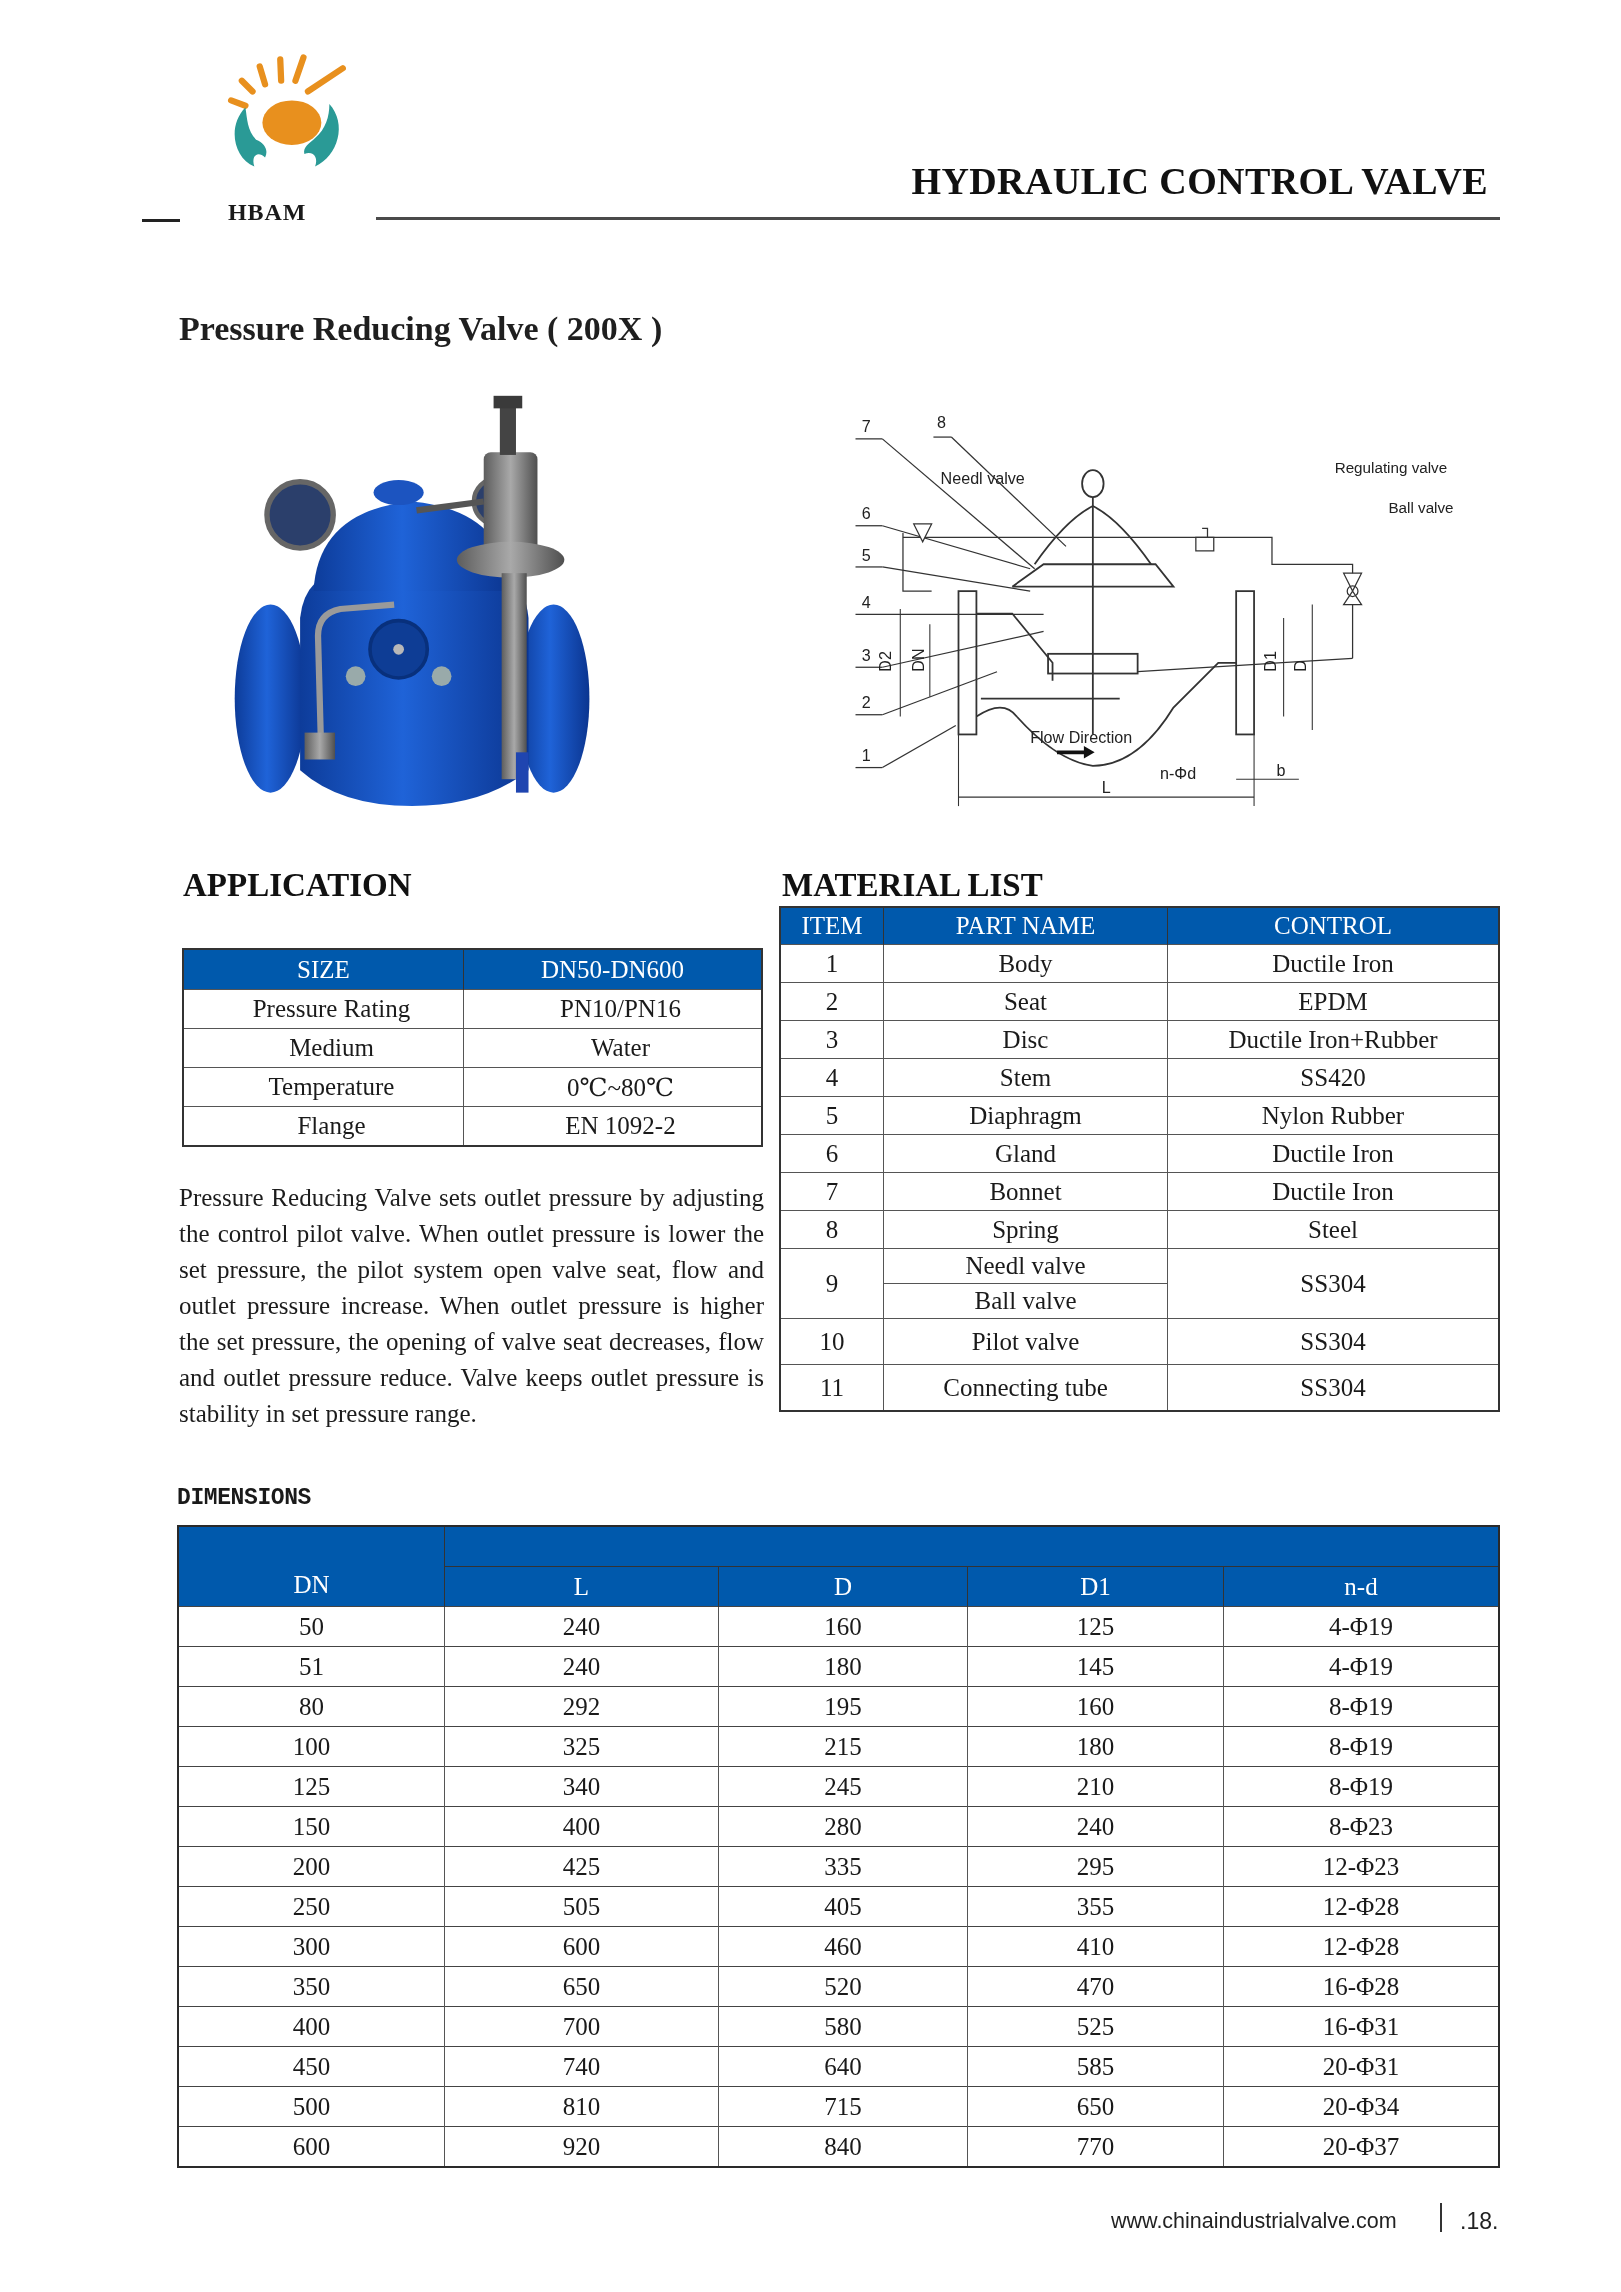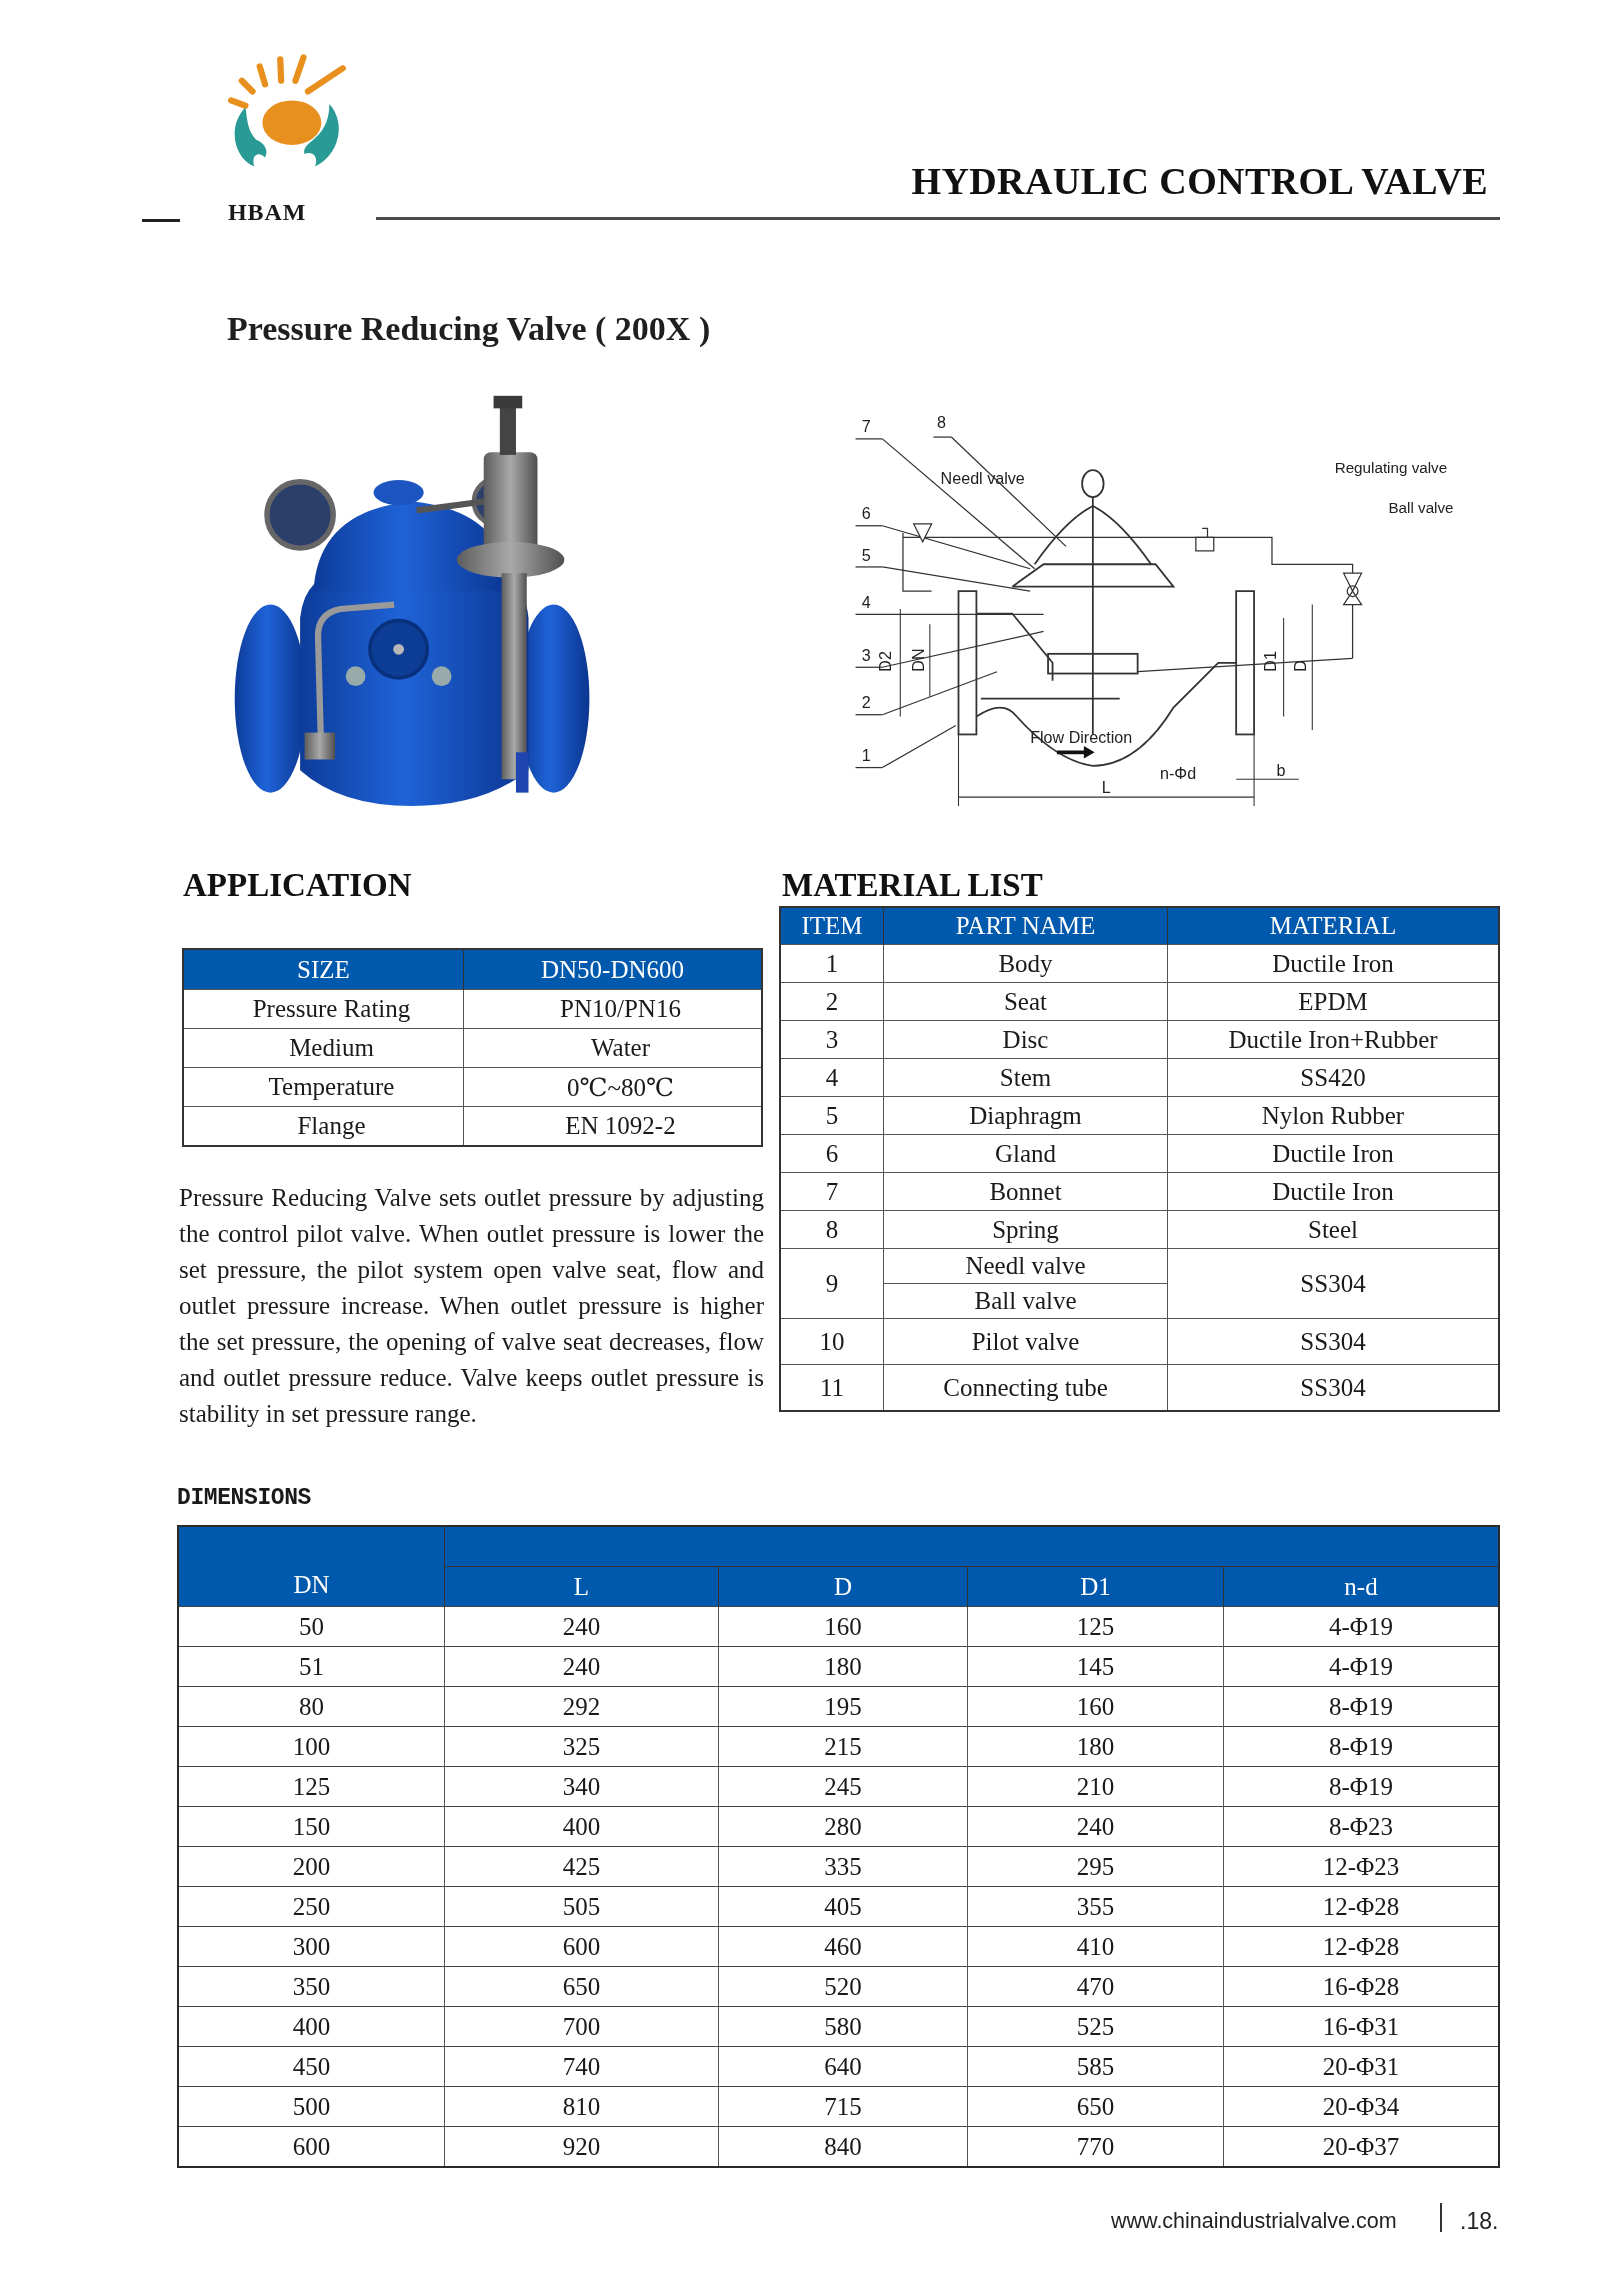--- a/index.html
+++ b/index.html
@@ -6,21 +6,21 @@
   body { width: 1622px; height: 2293px; position: relative; overflow: hidden; font-family: "Liberation Serif", "DejaVu Serif", serif; color: #1a1a1a; }
   .abs { position: absolute; }
 
   
   #logo { left: 215px; top: 45px; width: 143px; height: 134px; }
   #brand { left: 228px; top: 199px; font-size: 24px; font-weight: bold; letter-spacing: 0.9px; color: #1a1a1a; }
   #brand-dash { left: 142px; top: 219px; width: 38px; height: 2.7px; background: #222; }
   #header-rule { left: 376px; top: 217px; width: 1124px; height: 2.7px; background: #4a4a4a; }
   #doc-title { right: 134px; top: 159px; font-size: 38px; font-weight: bold; color: #111; letter-spacing: 0.4px; }
 
-  #product-title { left: 179px; top: 310px; font-size: 34px; font-weight: bold; color: #1f1f1f; margin-left: 48px; }
+  #product-title { left: 179px; top: 310px; font-size: 34px; font-weight: bold; color: #1f1f1f; }
 
   
   #photo { left: 215px; top: 394px; width: 421px; height: 430px; }
   #diagram { left: 851px; top: 412px; width: 627px; height: 412px; }
 
   
   .section-h { font-size: 33px; font-weight: bold; color: #111; }
   #application-h { left: 183px; top: 867px; }
   #material-h { left: 782px; top: 867px; }
   #dimensions-h { left: 177px; top: 1485px; font-family: Liberation Mono, monospace; font-size: 23px; font-weight: bold; letter-spacing: -0.4px; }
@@ -229,21 +229,21 @@
   </table>
 
 <div id="description" class="abs">Pressure Reducing Valve sets outlet pressure by adjusting the control pilot valve. When outlet pressure is lower the set pressure, the pilot system open valve seat, flow and outlet pressure increase. When outlet pressure is higher the set pressure, the opening of valve seat decreases, flow and outlet pressure reduce. Valve keeps outlet pressure is stability in set pressure range.</div>
 
 <div id="material-h" class="abs section-h">MATERIAL LIST</div>
 <table id="mat-table" class="abs">
   <tbody>
       <tr>
     <th class="c-item">ITEM</th>
     <th class="c-part">PART NAME</th>
-    <th>MATERIAL</th>
+    <th>CONTROL</th>
   </tr>
   <tr>
         <td>1</td>
         <td>Body</td>
         <td>Ductile Iron</td>
       </tr>
   <tr>
         <td>2</td>
         <td>Seat</td>
         <td>EPDM</td>

